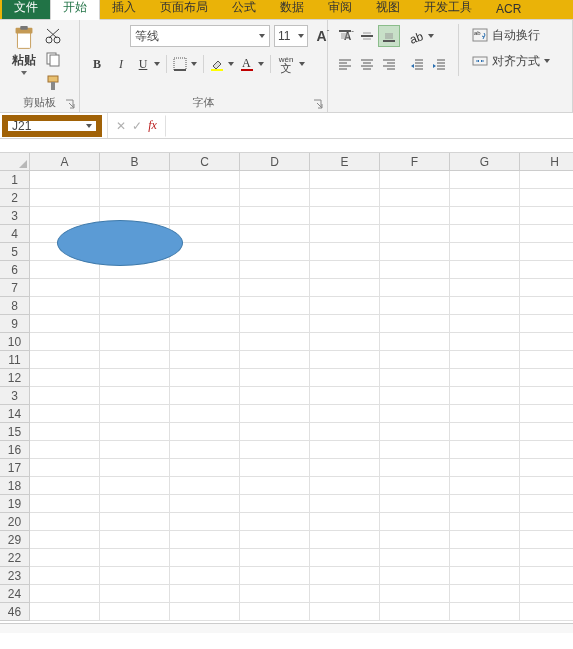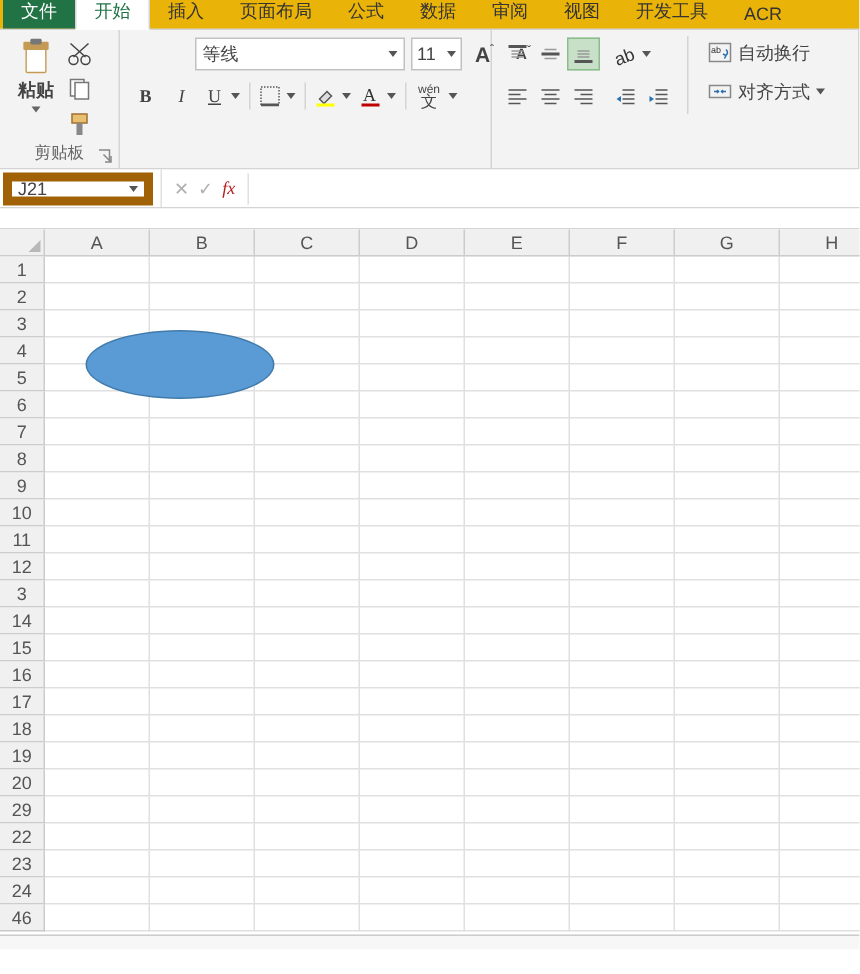--- a/index.html
+++ b/index.html
@@ -358,20 +358,29 @@
             <div class="sq-btn" style="width:22px;flex-direction:column;line-height:8px;">
               <span style="font-size:8px;">wén</span>
               <span style="font-size:11px;">文</span>
             </div>
             <div class="dd-part">
                 <span class="dd-tri"></span>
               </div>
           </div>
         </div>
       </div>
+    </div>
+    <div class="group-label">
+      <span>字体</span>
+      <span class="launcher">
+        <svg viewBox="0 0 12 12">
+            <path d="M2 2 H9 V9" fill="none" stroke="#888"></path>
+            <path d="M5 5 L10 10 M10 6 V10 H6" fill="none" stroke="#888"></path>
+          </svg>
+      </span>
     </div>
   </div>
 
   <div class="group" style="flex:1;">
     <div class="body" style="gap:6px;">
       <div class="align-col">
         <div class="align-row">
           <div class="sq-btn">
               <svg width="16" height="16" viewBox="0 0 16 16">
                 <line x1="2" y1="3" x2="14" y2="3" stroke="#555" stroke-width="2"></line>

